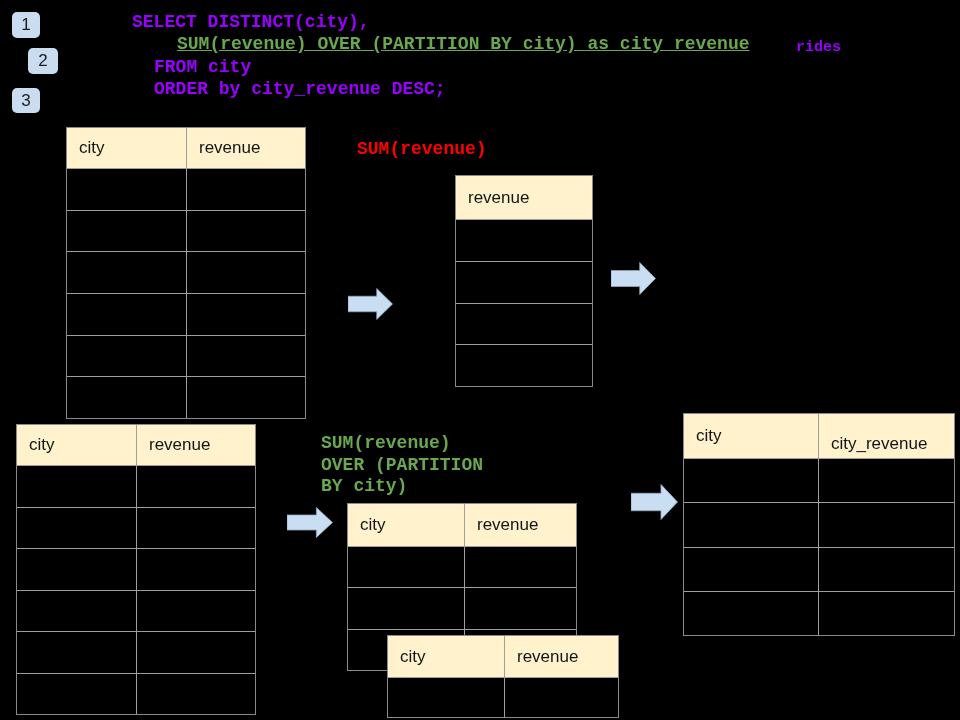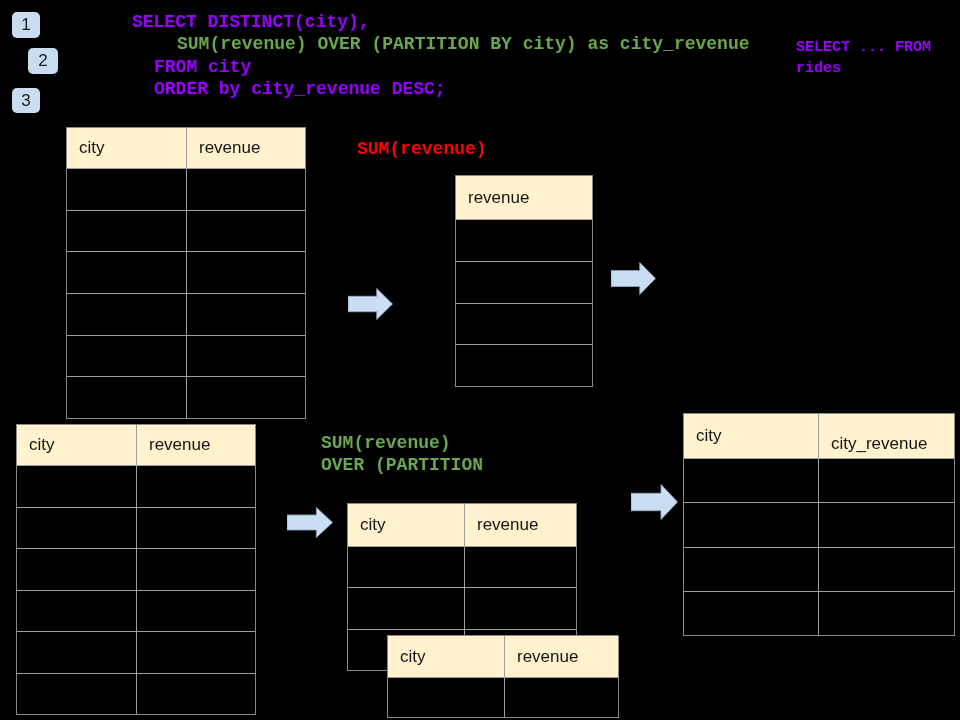--- a/index.html
+++ b/index.html
@@ -37,35 +37,35 @@
 <body>
 
 <div id="canvas">
   <div id="badges-layer">
       <div class="badge" style="left: 12px; top: 12px; width: 28px; height: 26px; background: rgb(201, 220, 240);">1</div>
       <div class="badge" style="left: 28px; top: 48px; width: 30px; height: 26px; background: rgb(201, 220, 240);">2</div>
       <div class="badge" style="left: 12px; top: 88px; width: 28px; height: 25px; background: rgb(201, 220, 240);">3</div>
     </div>
   <div id="code-block" class="note" style="left: 88px; top: 11px;">
       <div class="code-line" style="font-size: 18px; line-height: 22.3px; color: rgb(153, 0, 255); padding-left: 0px;">SELECT DISTINCT(city),</div>
-      <div class="code-line" style="font-size: 18px; line-height: 22.3px; color: rgb(106, 168, 79); padding-left: 45px;">SUM(revenue) OVER (PARTITION BY city) as city_revenue</div>
+      <div class="code-line" style="font-size: 18px; line-height: 22.3px; color: rgb(106, 168, 79); padding-left: 45px; text-decoration: underline;">SUM(revenue) OVER (PARTITION BY city) as city_revenue</div>
       <div class="code-line" style="font-size: 18px; line-height: 22.3px; color: rgb(153, 0, 255); padding-left: 22px;">FROM city</div>
       <div class="code-line" style="font-size: 18px; line-height: 22.3px; color: rgb(153, 0, 255); padding-left: 22px;">ORDER by city_revenue DESC;</div>
     </div>
   <div id="notes-layer">
       <div class="note" style="left: 752px; top: 37px;">
-        <div class="code-line" style="font-size: 15px; line-height: 21px; color: rgb(153, 0, 255);">SELECT ... FROM</div>
         <div class="code-line" style="font-size: 15px; line-height: 21px; color: rgb(153, 0, 255);">rides</div>
       </div>
       <div class="note" style="left: 313px; top: 138px;">
         <div class="code-line" style="font-size: 18px; line-height: 22px; color: rgb(255, 0, 0);">SUM(revenue)</div>
       </div>
       <div class="note" style="left: 277px; top: 433px;">
         <div class="code-line" style="font-size: 18px; line-height: 21.7px; color: rgb(106, 168, 79);">SUM(revenue)</div>
         <div class="code-line" style="font-size: 18px; line-height: 21.7px; color: rgb(106, 168, 79);">OVER (PARTITION</div>
+        <div class="code-line" style="font-size: 18px; line-height: 21.7px; color: rgb(106, 168, 79);">BY city)</div>
       </div>
     </div>
   <div id="tables-layer">
       <div class="tbl" style="left: 66px; top: 127px; width: 240px;">
         <div class="trow first" style="height: 40px;">
           <div class="cell th" style="width: 119px; height: 40px; background: rgb(255, 242, 204);">city</div>
           <div class="cell th" style="width: 119px; height: 40px; background: rgb(255, 242, 204);">revenue</div>
         </div>
         <div class="trow" style="height: 41.66px;">
           <div class="cell" style="width: 119px; height: 41.66px;"></div>

